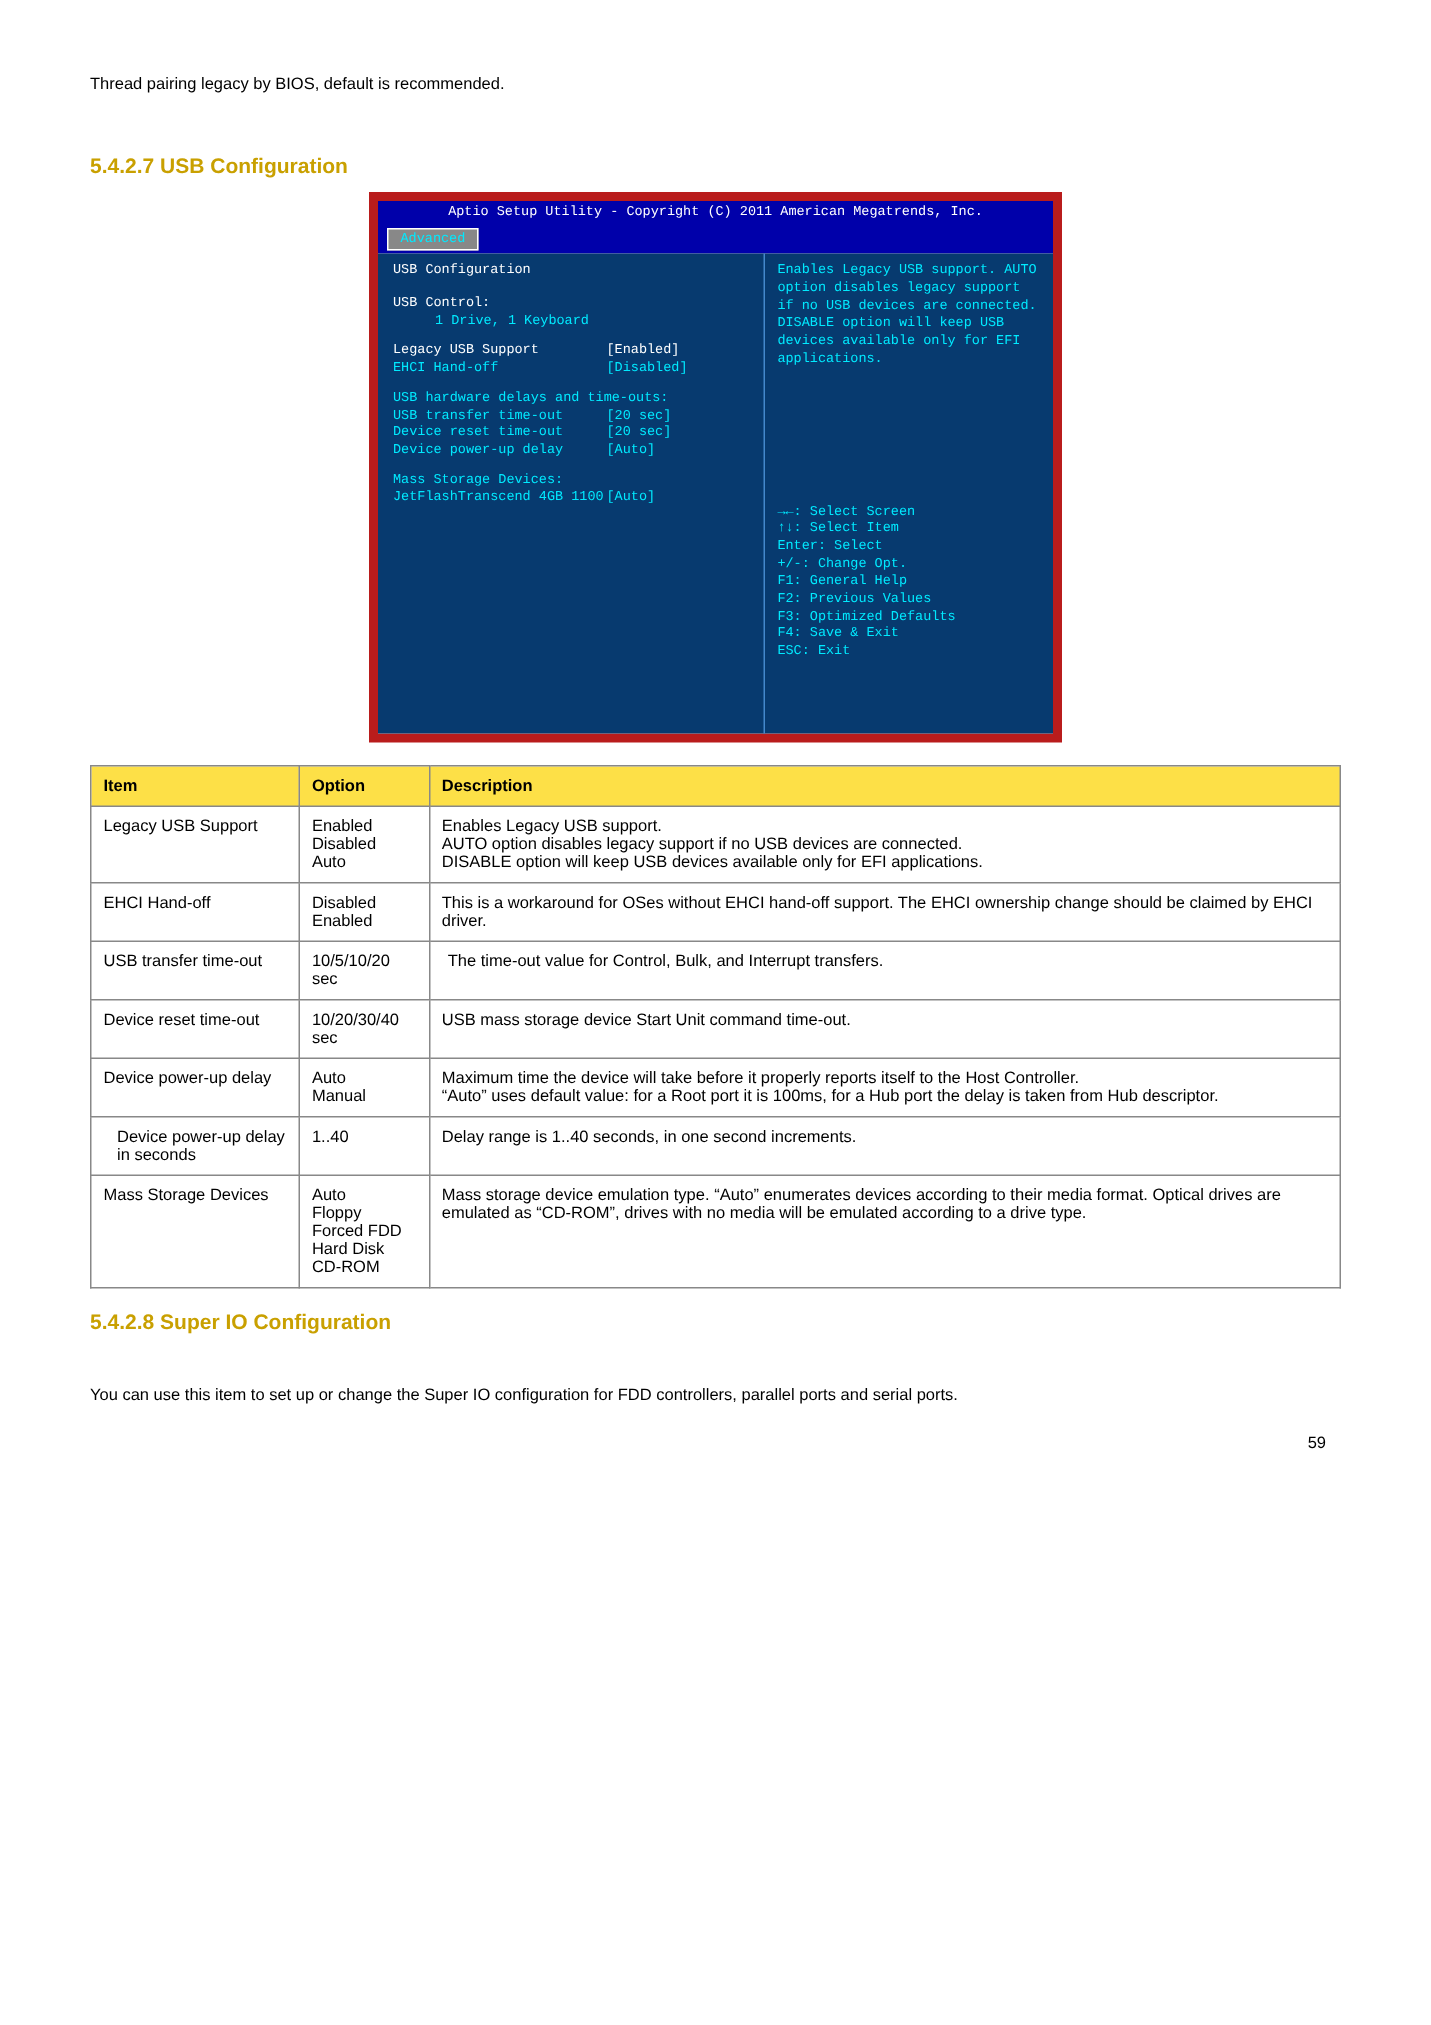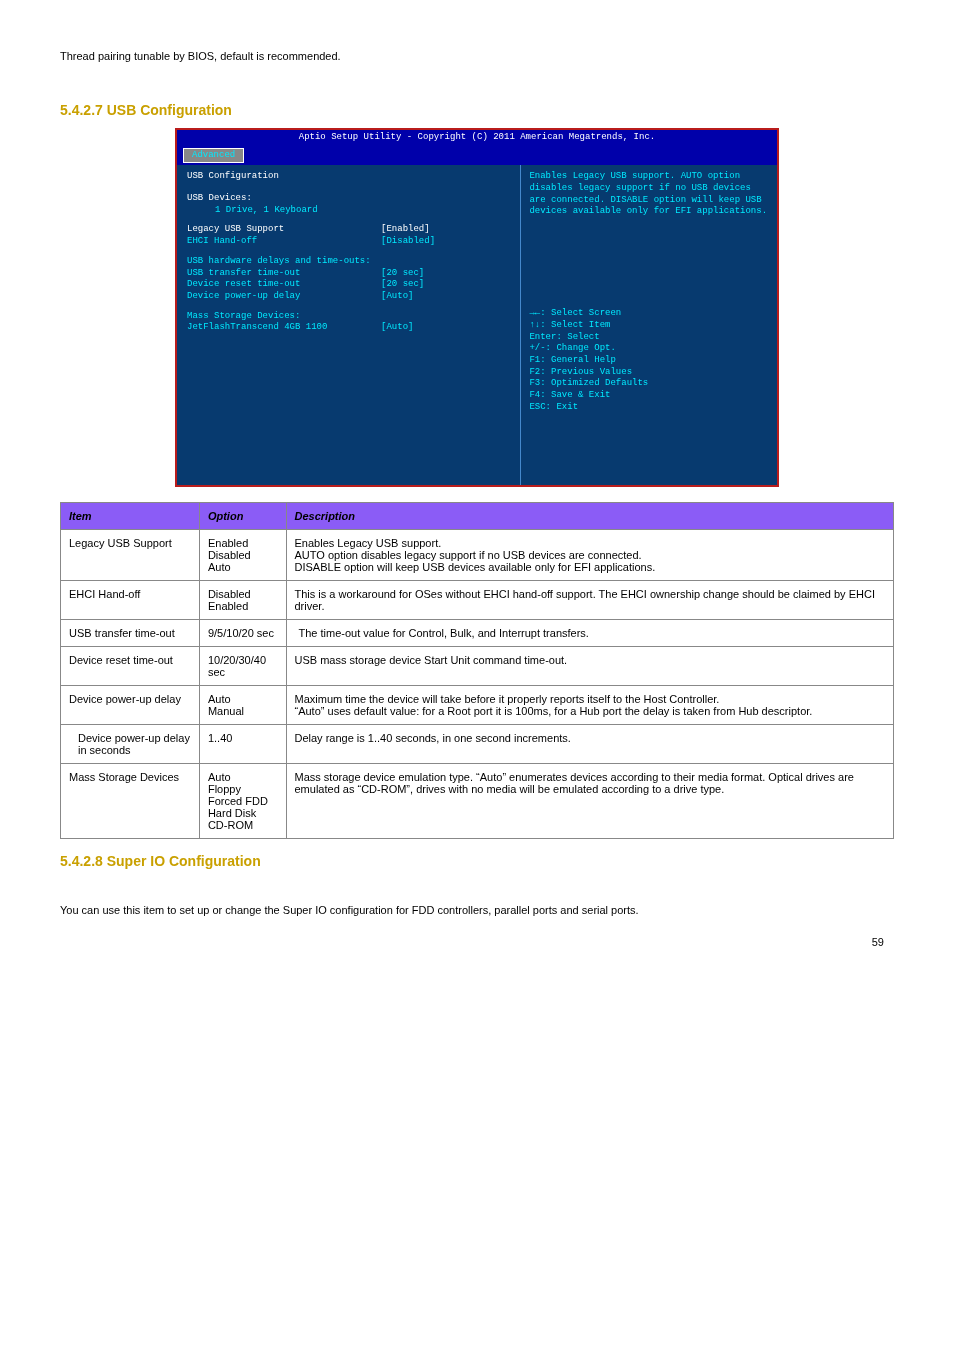--- a/index.html
+++ b/index.html
@@ -20,23 +20,23 @@
     margin-top: 20px;
   }
   .yellow-heading {
     color: #c9a000;
     font-weight: bold;
     font-size: 14px;
     margin-top: 14px;
     margin-bottom: 10px;
   }
   .bios-screenshot {
-    width: 604px;
+    width: 462px;
     margin: 0 auto 15px auto;
-    border: 2px solid #b91c1c;
+    border: 6px solid #b91c1c;
     font-family: 'Courier New', monospace;
     font-size: 9px;
     line-height: 1.3;
   }
   .bios-top {
     background: #0000aa;
     color: #fff;
     text-align: center;
     padding: 2px 0;
   }
@@ -85,58 +85,57 @@
     margin-top: 5px;
   }
   table.settings th, table.settings td {
     border: 1px solid #888;
     padding: 7px 8px;
     text-align: left;
     vertical-align: top;
     font-size: 11px;
   }
   table.settings th {
-    background: #8b5cf6;
+    background: #fde047;
     font-weight: bold;
     color: #000;
-    font-style: italic;
   }
   table.settings td {
     background: #fff;
     color: #000;
   }
   .bottom-note {
     font-size: 11px;
     margin-top: 35px;
   }
   .page-num {
     text-align: right;
     font-size: 11px;
     margin-top: 20px;
     padding-right: 10px;
   }
 </style>
 </head>
 <body>
 
 <div class="page">
-  <div class="top-note">Thread pairing tunable by BIOS, default is recommended.</div>
+  <div class="top-note">Thread pairing legacy by BIOS, default is recommended.</div>
 
   <div class="yellow-heading">5.4.2.7 USB Configuration</div>
 
   <div class="bios-screenshot">
     <div class="bios-top">Aptio Setup Utility - Copyright (C) 2011 American Megatrends, Inc.</div>
     <div class="bios-tabs">
       <span class="bios-tab">Advanced</span>
     </div>
     <div class="bios-body">
       <div class="bios-left">
         <div class="bios-section-title">USB Configuration</div>
         <div style="height:6px"></div>
-        <div class="bios-white">USB Devices:</div>
+        <div class="bios-white">USB Control:</div>
         <div style="padding-left:28px">1 Drive, 1 Keyboard</div>
         <div style="height:8px"></div>
         <div class="bios-row">
           <span class="bios-label bios-white">Legacy USB Support</span>
           <span class="bios-value bios-white">[Enabled]</span>
         </div>
         <div class="bios-row">
           <span class="bios-label">EHCI Hand-off</span>
           <span class="bios-value">[Disabled]</span>
         </div>
@@ -196,21 +195,21 @@
 DISABLE option will keep USB devices available only for EFI applications.</td>
         </tr>
         <tr>
           <td style="white-space: pre-line;">EHCI Hand-off</td>
           <td style="white-space: pre-line;">Disabled
 Enabled</td>
           <td style="white-space: pre-line;">This is a workaround for OSes without EHCI hand-off support. The EHCI ownership change should be claimed by EHCI driver.</td>
         </tr>
         <tr>
           <td style="white-space: pre-line;">USB transfer time-out</td>
-          <td style="white-space: pre-line;">9/5/10/20 sec</td>
+          <td style="white-space: pre-line;">10/5/10/20 sec</td>
           <td style="white-space: pre-line; padding-left: 12px;">The time-out value for Control, Bulk, and Interrupt transfers.</td>
         </tr>
         <tr>
           <td style="white-space: pre-line;">Device reset time-out</td>
           <td style="white-space: pre-line;">10/20/30/40 sec</td>
           <td style="white-space: pre-line;">USB mass storage device Start Unit command time-out.</td>
         </tr>
         <tr>
           <td style="white-space: pre-line;">Device power-up delay</td>
           <td style="white-space: pre-line;">Auto

